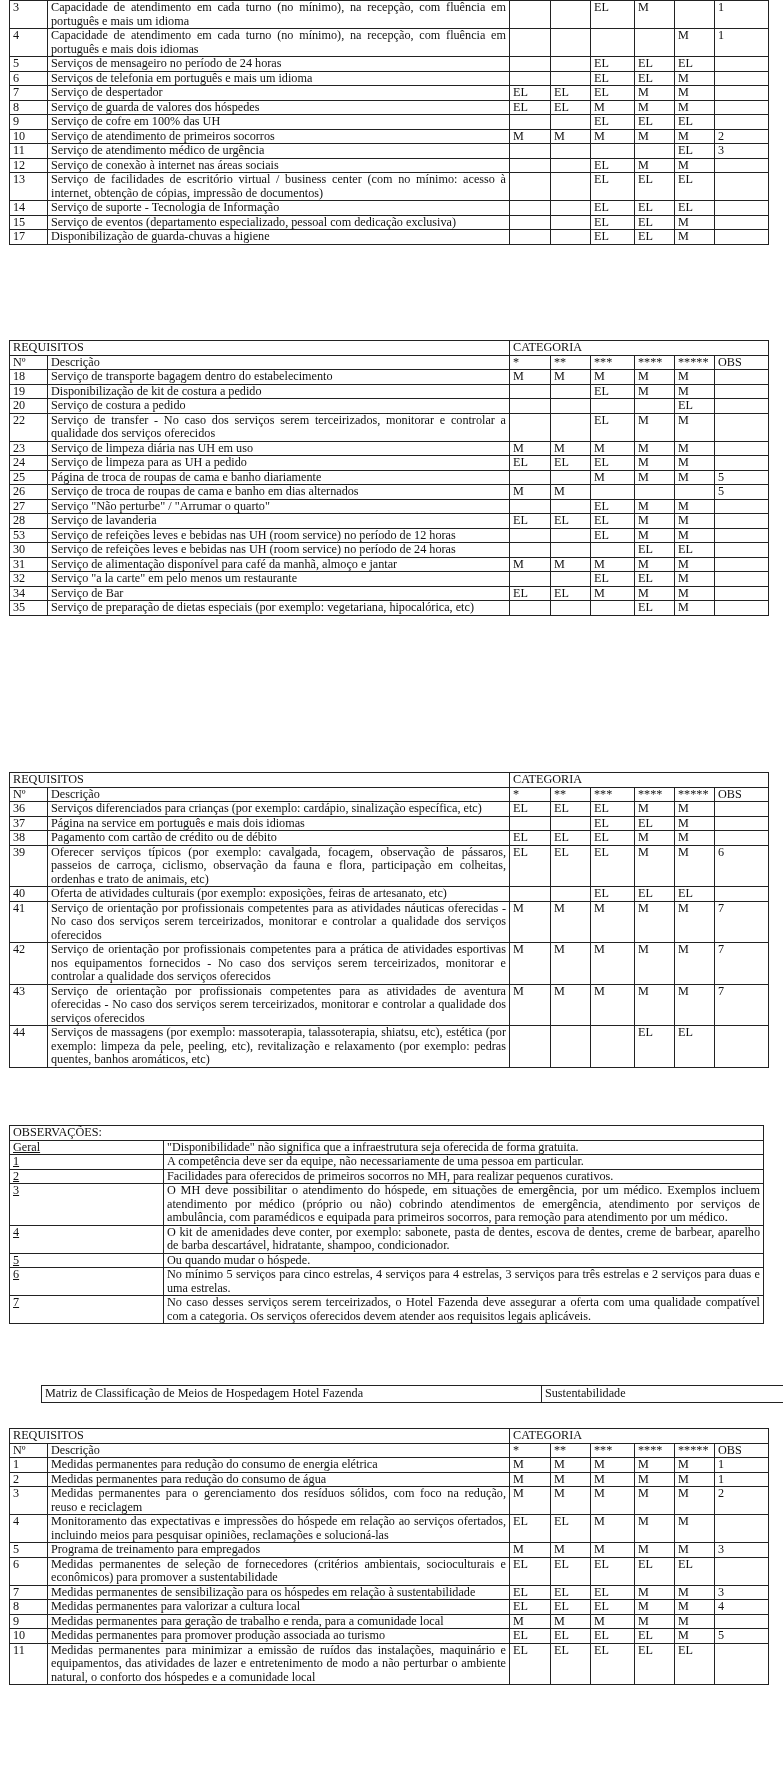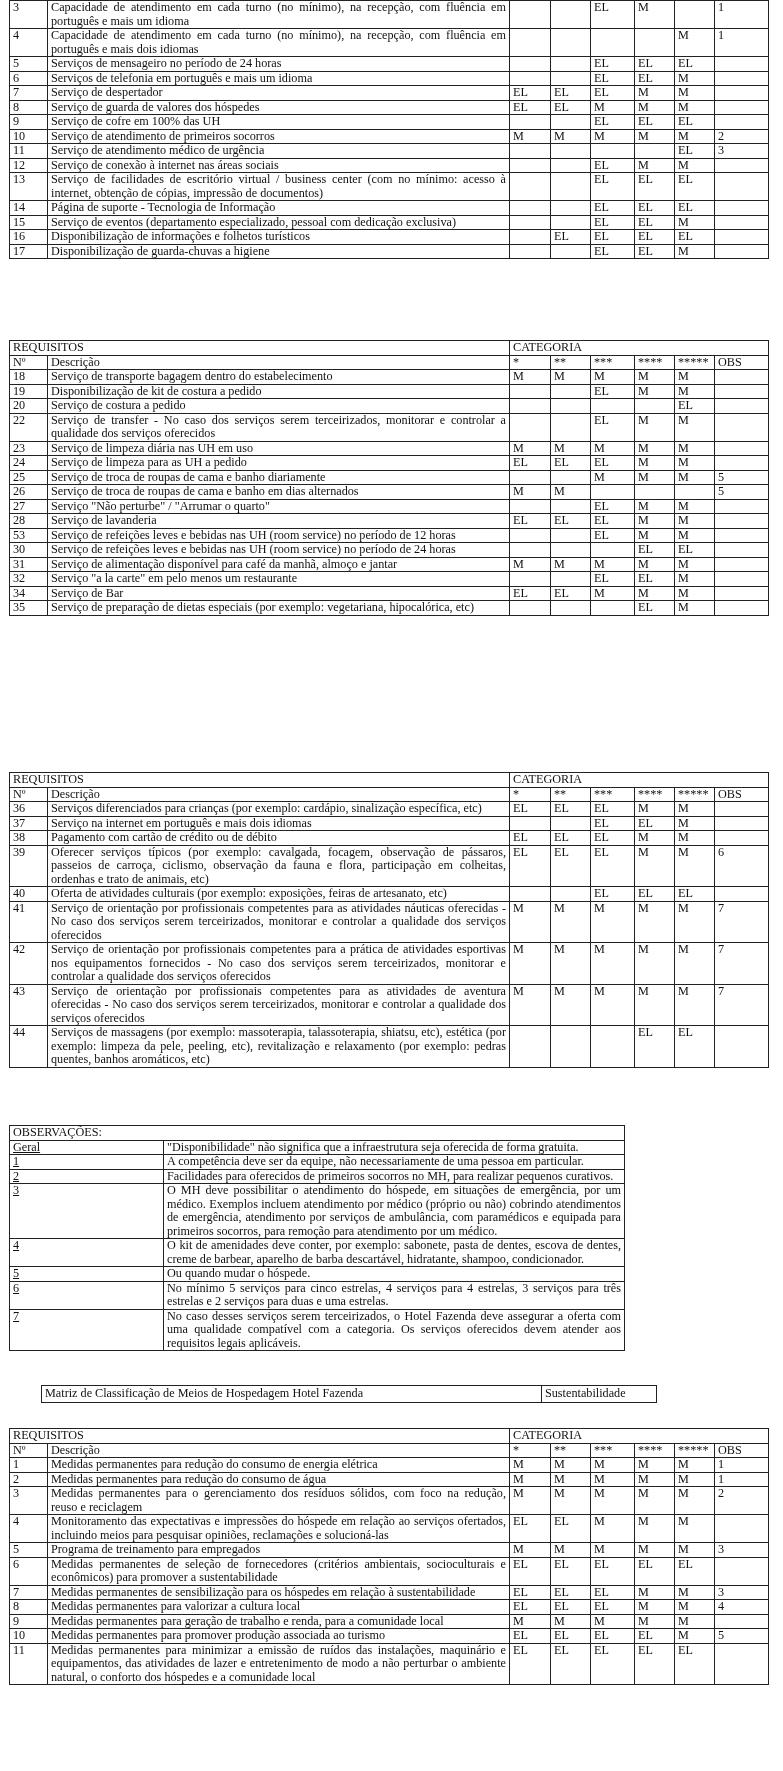--- a/index.html
+++ b/index.html
@@ -1,18 +1,18 @@
 <!DOCTYPE html>
 <html><head>
 <meta charset="utf-8">
 <style>
   html, body { margin:0; padding:0; background:#ffffff; }
   body { width:783px; height:1771px; overflow:hidden; position:relative;
          font-family:"Liberation Serif", "DejaVu Serif", serif; font-size:12.2px; color:#111; line-height:13.5px; }
-  table { border-collapse:collapse; position:absolute; left:9px; width:616px; table-layout:fixed; }
+  table { border-collapse:collapse; position:absolute; left:9px; width:755px; table-layout:fixed; }
   td { border:1px solid #222; padding:0 3px 0 3px; vertical-align:top; text-align:left; }
   td.desc { width:453px; text-align:justify; }
   .hdr td { }
   .obs-table td.key { width:154px;text-decoration:underline; }
   .obs-table td.val { text-align:justify; }
   .title-table td { padding:1px 3px; }
 </style>
 </head>
 <body>
 
@@ -133,46 +133,36 @@
         <td class="desc">Serviço de facilidades de escritório virtual / business center (com no mínimo: acesso à internet, obtenção de cópias, impressão de documentos)</td>
         <td></td>
         <td></td>
         <td>EL</td>
         <td>EL</td>
         <td>EL</td>
         <td></td>
       </tr>
       <tr>
         <td>14</td>
-        <td class="desc">Página de suporte - Tecnologia de Informação</td>
+        <td class="desc">Serviço de suporte - Tecnologia de Informação</td>
         <td></td>
         <td></td>
         <td>EL</td>
         <td>EL</td>
         <td>EL</td>
         <td></td>
       </tr>
       <tr>
         <td>15</td>
         <td class="desc">Serviço de eventos (departamento especializado, pessoal com dedicação exclusiva)</td>
         <td></td>
         <td></td>
         <td>EL</td>
         <td>EL</td>
         <td>M</td>
-        <td></td>
-      </tr>
-      <tr>
-        <td>16</td>
-        <td class="desc">Disponibilização de informações e folhetos turísticos</td>
-        <td></td>
-        <td>EL</td>
-        <td>EL</td>
-        <td>EL</td>
-        <td>EL</td>
         <td></td>
       </tr>
       <tr>
         <td>17</td>
         <td class="desc">Disponibilização de guarda-chuvas a higiene</td>
         <td></td>
         <td></td>
         <td>EL</td>
         <td>EL</td>
         <td>M</td>
@@ -264,21 +254,21 @@
         <td class="desc">Serviço de limpeza para as UH a pedido</td>
         <td>EL</td>
         <td>EL</td>
         <td>EL</td>
         <td>M</td>
         <td>M</td>
         <td></td>
       </tr>
       <tr>
         <td>25</td>
-        <td class="desc">Serviço de troca de roupas de cama e banho diariamente</td>
+        <td class="desc">Página de troca de roupas de cama e banho diariamente</td>
         <td></td>
         <td></td>
         <td>M</td>
         <td>M</td>
         <td>M</td>
         <td>5</td>
       </tr>
       <tr>
         <td>26</td>
         <td class="desc">Serviço de troca de roupas de cama e banho em dias alternados</td>
@@ -405,21 +395,21 @@
         <td class="desc">Serviços diferenciados para crianças (por exemplo: cardápio, sinalização específica, etc)</td>
         <td>EL</td>
         <td>EL</td>
         <td>EL</td>
         <td>M</td>
         <td>M</td>
         <td></td>
       </tr>
       <tr>
         <td>37</td>
-        <td class="desc">Serviço na internet em português e mais dois idiomas</td>
+        <td class="desc">Página na service em português e mais dois idiomas</td>
         <td></td>
         <td></td>
         <td>EL</td>
         <td>EL</td>
         <td>M</td>
         <td></td>
       </tr>
       <tr>
         <td>38</td>
         <td class="desc">Pagamento com cartão de crédito ou de débito</td>

